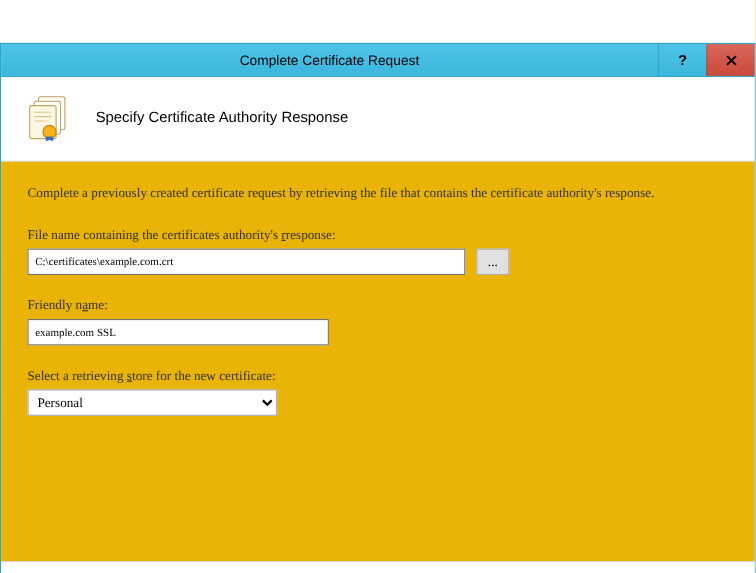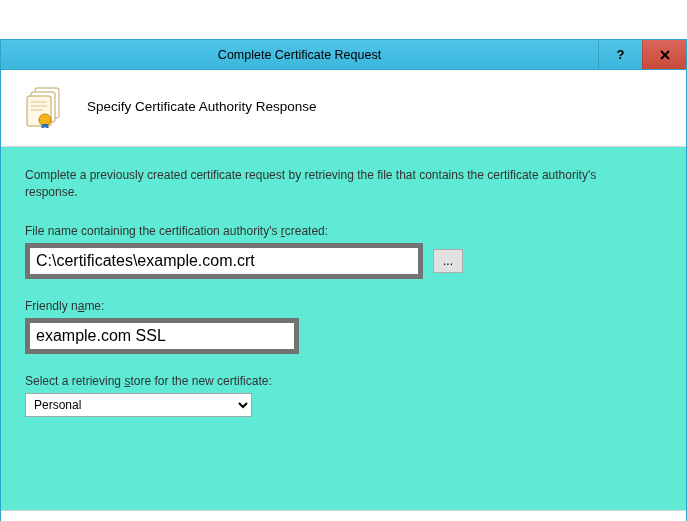--- a/index.html
+++ b/index.html
@@ -76,45 +76,46 @@
     font-weight: normal;
     color: #000;
   }
   .divider {
     height: 1px;
     background: #d6d6d6;
   }
   .content {
     flex: 1;
     padding: 20px 24px 10px 24px;
-    background: #5eead4;
+    background: #eab308;
     color: #333;
+    font-family: Liberation Serif, serif;
   }
   .intro {
     margin-bottom: 22px;
     line-height: 1.45;
     color: #333;
     max-width: 600px;
   }
   .field-group { margin-bottom: 20px; }
   .field-label {
     margin-bottom: 5px;
     color: #333;
   }
   .row {
     display: flex;
     align-items: center;
     gap: 10px;
   }
   input.text {
-    height: 36px;
-    border: 5px solid #737373;
+    height: 24px;
+    border: 1px solid #737373;
     padding: 2px 6px;
     font-family: inherit;
-    font-size: 16px;
+    font-size: 10px;
     background: #fff;
     color: #000;
   }
   .text.path { width: 398px; }
   .text.friendly { width: 274px; }
   .browse-btn {
     width: 30px;
     height: 24px;
     border: 1px solid #adadad;
     background: #e1e1e1;
@@ -190,21 +191,21 @@
   </div>
 
   <div class="divider"></div>
 
   <div class="content">
 
     <div class="intro">Complete a previously created certificate request by retrieving the file that contains the certificate authority's response.</div>
 
     <div class="field-group">
       <div class="field-label">
-        <span>File name containing the certification authority's </span><span class="underline">r</span><span>created:</span>
+        <span>File name containing the certificates authority's </span><span class="underline">r</span><span>response:</span>
       </div>
       <div class="row">
         <input type="text" class="text path" value="C:\certificates\example.com.crt" style="">
         <button class="browse-btn">
           <span>...</span>
         </button>
       </div>
     </div>
 
     <div class="field-group">

